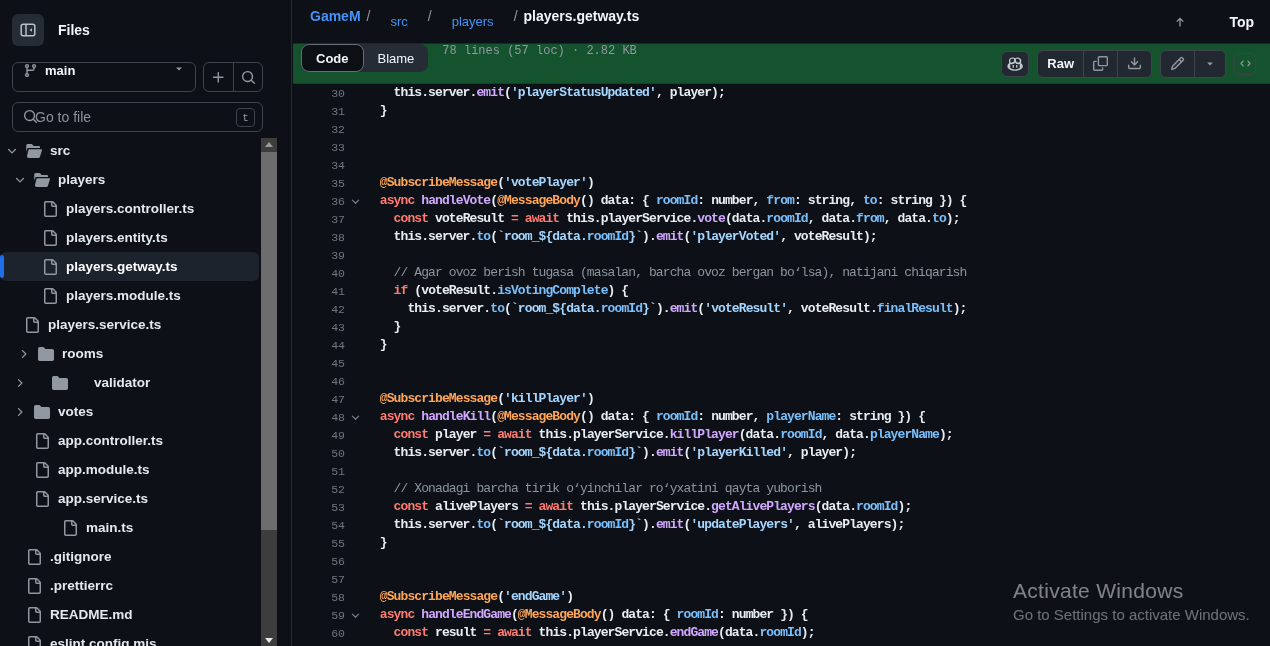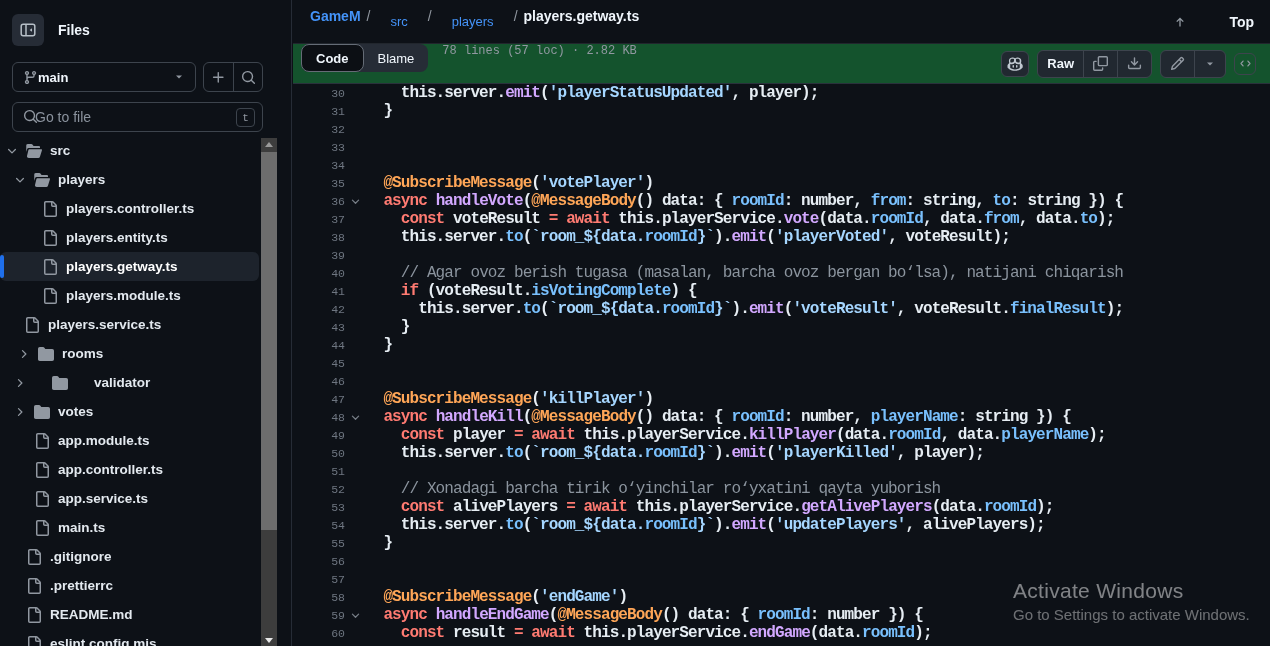--- a/index.html
+++ b/index.html
@@ -9,21 +9,21 @@
 
   
   .sidebar { position:absolute; left:0; top:0; width:292px; height:646px;
              background:#0d1117; border-right:1px solid #262c36; }
   .sb-header { display:flex; align-items:center; gap:14px; padding:14px 16px 12px 12px; }
   .icon-btn { width:32px; height:32px; border-radius:6px; background:#262c36;
               display:flex; align-items:center; justify-content:center; border:none; cursor:pointer; }
   .sb-title { font-size:14px; font-weight:700; color:#f0f6fc; }
   .sb-controls { display:flex; gap:7px; padding:4px 28px 0 12px; height:36px; }
   .branch-btn { flex:1; height:30px; border:1px solid #3d444d; border-radius:6px;
-                background:transparent; display:flex; align-items:center; 
+                background:transparent; display:flex; align-items:flex-start; gap:7px;
                 padding:0 10px; cursor:pointer; }
   .branch-label { font-size:13px; font-weight:700; color:#f0f6fc; }
   .caret { margin-left:auto; }
   .btn-group { display:flex; height:30px; border:1px solid #3d444d; border-radius:6px; overflow:hidden; }
   .btn-group .cell { width:29px; display:flex; align-items:center; justify-content:center;
                      background:transparent; border:none; cursor:pointer; }
   .btn-group .cell + .cell { border-left:1px solid #3d444d; }
   .goto-wrap { position:relative; margin:8px 28px 0 12px; }
   .goto-input { width:100%; height:30px; background:transparent; border:1px solid #3d444d;
                 border-radius:6px; color:#e6edf3; font-size:14px; padding:0 34px 0 22px;
@@ -81,21 +81,21 @@
   .act-group .gcell + .gcell { border-left:1px solid #3d444d; }
   .raw-label { font-size:13px; font-weight:700; color:#f0f6fc; }
   .expand-btn { width:22px; height:22px; border:1px solid #3d444d; border-radius:6px; background:transparent;
                 display:flex; align-items:center; justify-content:center; cursor:pointer; }
 
   .code-body { position:relative; overflow:hidden; height:562px; }
   .crow { display:flex; height:18px; align-items:center; }
   .ln { width:52px; flex:0 0 52px; text-align:right; font-family:"Liberation Mono", monospace;
         font-size:11.5px; color:#6e7681; cursor:pointer; }
   .fold-col { width:21px; flex:0 0 21px; display:flex; align-items:center; justify-content:center; }
-  .code-line { font-family:"Liberation Mono", monospace; font-size:16px; letter-spacing:-0.9px;
+  .code-line { font-family:"Liberation Mono", monospace; font-size:13px; letter-spacing:-0.9px;
                white-space:pre; line-height:18px; font-weight:600; }
   .tok-w { color:#e6edf3; } .tok-k { color:#ff7b72; } .tok-fn { color:#d2a8ff; }
   .tok-dec { color:#ffa657; } .tok-s { color:#a5d6ff; } .tok-c1 { color:#79c0fd; }
   .tok-c { color:#8b949e; font-weight:400; }
 
   .watermark { position:absolute; left:720px; top:573px; pointer-events:none;margin-top:6px; }
   .watermark .l1 { font-size:21px; color:rgba(255,255,255,0.48); letter-spacing:0.3px; }
   .watermark .l2 { font-size:15px; color:rgba(255,255,255,0.40); margin-top:3px; }
 
   svg { display:block; }
@@ -270,39 +270,39 @@
             </svg>
           </span>
           <span class="label">votes</span>
         </div>
         <div class="tree-row" style="padding-left: 34px;">
           <span>
             <svg width="16" height="16" viewBox="0 0 16 16">
               <path fill="#9198a1" d="M2 1.75C2 .784 2.784 0 3.75 0h6.586c.464 0 .909.184 1.237.513l2.914 2.914c.329.328.513.773.513 1.237v9.586A1.75 1.75 0 0 1 13.25 16h-9.5A1.75 1.75 0 0 1 2 14.25Zm1.75-.25a.25.25 0 0 0-.25.25v12.5c0 .138.112.25.25.25h9.5a.25.25 0 0 0 .25-.25V6h-2.75A1.75 1.75 0 0 1 9 4.25V1.5Zm6.75.062V4.25c0 .138.112.25.25.25h2.688l-.011-.013-2.914-2.914-.013-.011Z"></path>
             </svg>
           </span>
+          <span class="label">app.controller.ts</span>
+        </div>
+        <div class="tree-row" style="padding-left: 34px;">
+          <span>
+            <svg width="16" height="16" viewBox="0 0 16 16">
+              <path fill="#9198a1" d="M2 1.75C2 .784 2.784 0 3.75 0h6.586c.464 0 .909.184 1.237.513l2.914 2.914c.329.328.513.773.513 1.237v9.586A1.75 1.75 0 0 1 13.25 16h-9.5A1.75 1.75 0 0 1 2 14.25Zm1.75-.25a.25.25 0 0 0-.25.25v12.5c0 .138.112.25.25.25h9.5a.25.25 0 0 0 .25-.25V6h-2.75A1.75 1.75 0 0 1 9 4.25V1.5Zm6.75.062V4.25c0 .138.112.25.25.25h2.688l-.011-.013-2.914-2.914-.013-.011Z"></path>
+            </svg>
+          </span>
           <span class="label">app.module.ts</span>
         </div>
         <div class="tree-row" style="padding-left: 34px;">
           <span>
             <svg width="16" height="16" viewBox="0 0 16 16">
               <path fill="#9198a1" d="M2 1.75C2 .784 2.784 0 3.75 0h6.586c.464 0 .909.184 1.237.513l2.914 2.914c.329.328.513.773.513 1.237v9.586A1.75 1.75 0 0 1 13.25 16h-9.5A1.75 1.75 0 0 1 2 14.25Zm1.75-.25a.25.25 0 0 0-.25.25v12.5c0 .138.112.25.25.25h9.5a.25.25 0 0 0 .25-.25V6h-2.75A1.75 1.75 0 0 1 9 4.25V1.5Zm6.75.062V4.25c0 .138.112.25.25.25h2.688l-.011-.013-2.914-2.914-.013-.011Z"></path>
             </svg>
           </span>
-          <span class="label">app.controller.ts</span>
-        </div>
-        <div class="tree-row" style="padding-left: 34px;">
-          <span>
-            <svg width="16" height="16" viewBox="0 0 16 16">
-              <path fill="#9198a1" d="M2 1.75C2 .784 2.784 0 3.75 0h6.586c.464 0 .909.184 1.237.513l2.914 2.914c.329.328.513.773.513 1.237v9.586A1.75 1.75 0 0 1 13.25 16h-9.5A1.75 1.75 0 0 1 2 14.25Zm1.75-.25a.25.25 0 0 0-.25.25v12.5c0 .138.112.25.25.25h9.5a.25.25 0 0 0 .25-.25V6h-2.75A1.75 1.75 0 0 1 9 4.25V1.5Zm6.75.062V4.25c0 .138.112.25.25.25h2.688l-.011-.013-2.914-2.914-.013-.011Z"></path>
-            </svg>
-          </span>
           <span class="label">app.service.ts</span>
         </div>
-        <div class="tree-row" style="padding-left: 34px;">
+        <div class="tree-row" style="padding-left: 34px; margin-left: 28px;">
           <span>
             <svg width="16" height="16" viewBox="0 0 16 16">
               <path fill="#9198a1" d="M2 1.75C2 .784 2.784 0 3.75 0h6.586c.464 0 .909.184 1.237.513l2.914 2.914c.329.328.513.773.513 1.237v9.586A1.75 1.75 0 0 1 13.25 16h-9.5A1.75 1.75 0 0 1 2 14.25Zm1.75-.25a.25.25 0 0 0-.25.25v12.5c0 .138.112.25.25.25h9.5a.25.25 0 0 0 .25-.25V6h-2.75A1.75 1.75 0 0 1 9 4.25V1.5Zm6.75.062V4.25c0 .138.112.25.25.25h2.688l-.011-.013-2.914-2.914-.013-.011Z"></path>
             </svg>
           </span>
           <span class="label">main.ts</span>
         </div>
         <div class="tree-row" style="padding-left: 26px;">
           <span>
             <svg width="16" height="16" viewBox="0 0 16 16">

